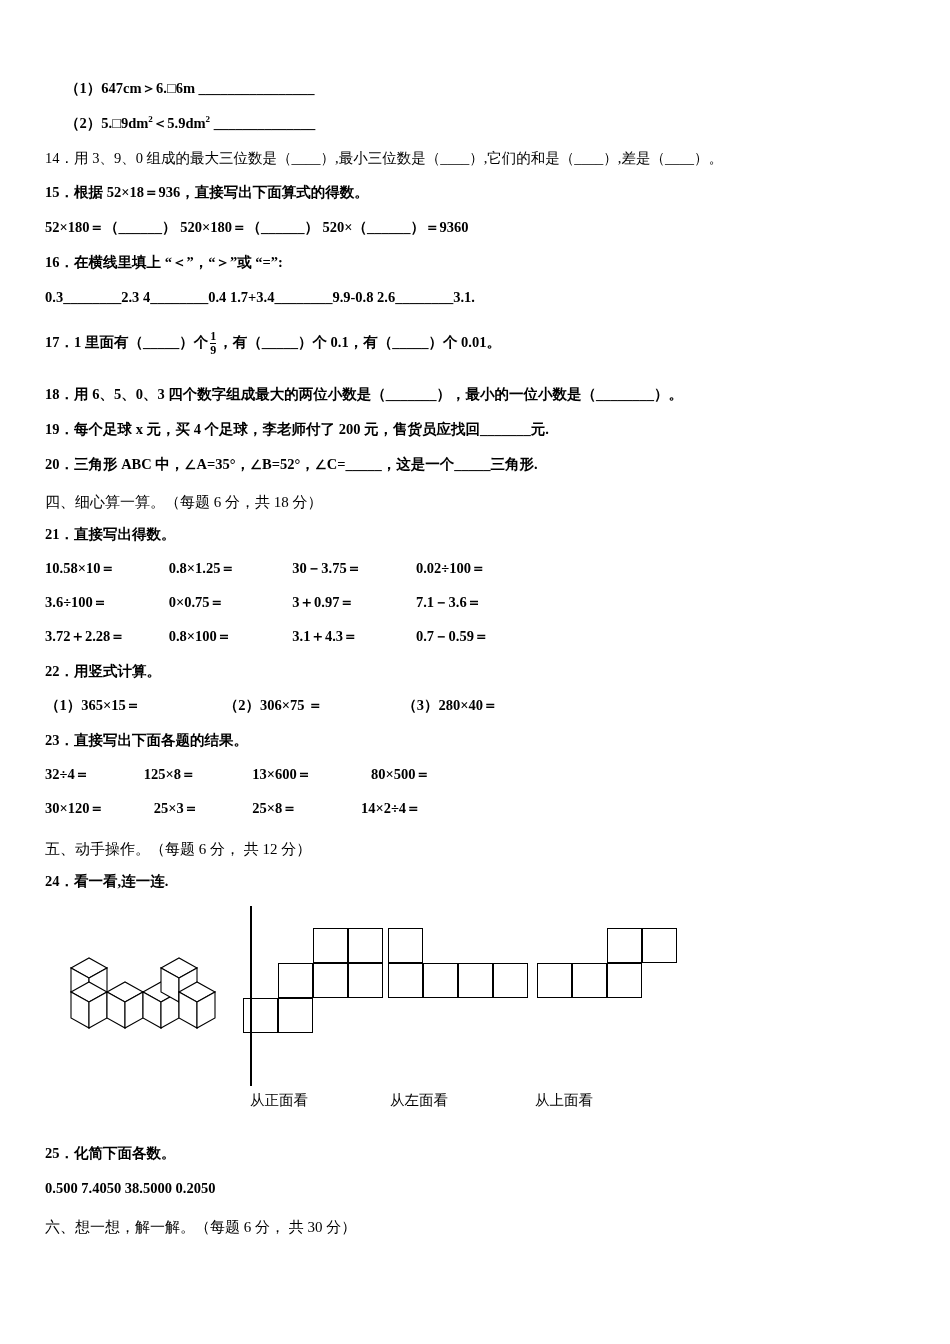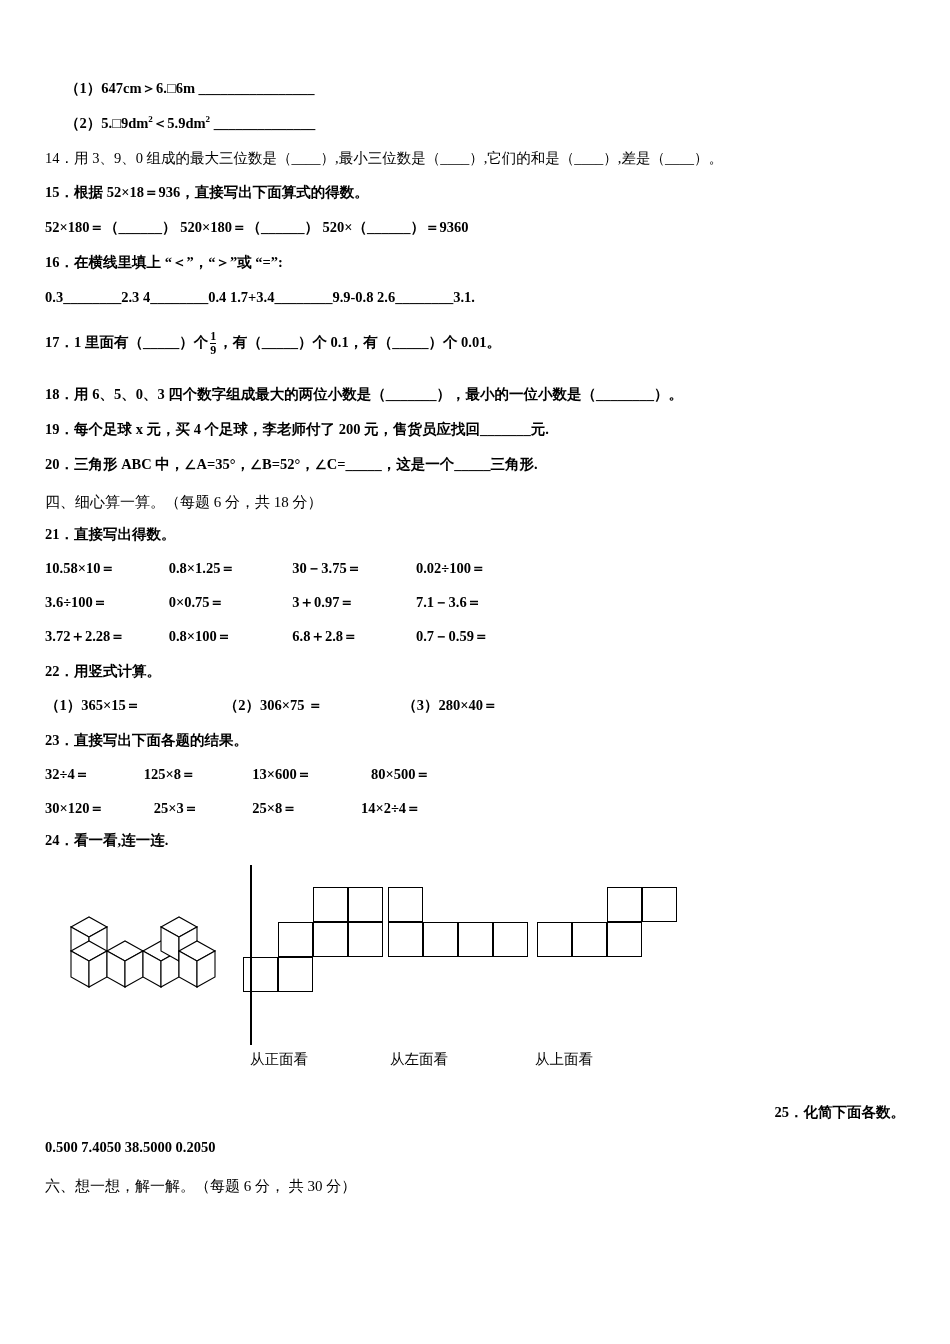--- a/index.html
+++ b/index.html
@@ -86,21 +86,21 @@
     </div>
     <div class="calc-row">
       <span class="cell" style="width:120px">3.6÷100＝</span>
       <span class="cell" style="width:120px">0×0.75＝</span>
       <span class="cell" style="width:120px">3＋0.97＝</span>
       <span class="cell" style="width:120px">7.1－3.6＝</span>
     </div>
     <div class="calc-row">
       <span class="cell" style="width:120px">3.72＋2.28＝</span>
       <span class="cell" style="width:120px">0.8×100＝</span>
-      <span class="cell" style="width:120px">6.8＋2.8＝</span>
+      <span class="cell" style="width:120px">3.1＋4.3＝</span>
       <span class="cell" style="width:120px">0.7－0.59＝</span>
     </div>
 
     <div class="row fs14" style="font-weight:bold;">22．用竖式计算。</div>
     <div class="calc-row">
       <span class="cell" style="width:175px">（1）365×15＝</span>
       <span class="cell" style="width:175px">（2）306×75 ＝</span>
       <span class="cell" style="width:175px">（3）280×40＝</span>
     </div>
 
@@ -111,20 +111,21 @@
       <span class="cell" style="width:115px">13×600＝</span>
       <span class="cell" style="width:115px">80×500＝</span>
     </div>
     <div class="calc-row" style="margin-bottom:12px;">
       <span class="cell" style="width:105px">30×120＝</span>
       <span class="cell" style="width:95px">25×3＝</span>
       <span class="cell" style="width:105px">25×8＝</span>
       <span class="cell" style="width:115px">14×2÷4＝</span>
     </div>
 
+    <div class="sec-head" style="margin-top:22px;">五、动手操作。（每题 6 分， 共 12 分）</div>
 
     <div class="row fs14" style="font-weight:bold; margin-bottom:4px;">24．看一看,连一连.</div>
 
     <div class="figure-area">
 
       <svg class="iso" width="180" height="120" viewBox="0 0 180 120">
         <g fill="#ffffff" stroke="#000000" stroke-width="1.1">
 
           <polygon points="16,22 34,12 52,22 34,32"></polygon>
 
@@ -181,19 +182,19 @@
         <div class="grid-cell" style="left:562px; top:57px;"></div>
       </div>
 
       <div class="view-labels">
         <span style="left:205px;">从正面看</span>
         <span style="left:345px;">从左面看</span>
         <span style="left:490px;">从上面看</span>
       </div>
     </div>
 
-    <div class="row fs14" style="font-weight:bold; margin-top:22px;text-align:right;">25．化简下面各数。</div>
+    <div class="row fs14" style="font-weight:bold; margin-top:22px;">25．化简下面各数。</div>
     <div class="row fs14 b">0.500   7.4050   38.5000   0.2050</div>
 
     <div class="sec-head" style="">六、想一想，解一解。（每题 6 分， 共 30 分）</div>
 
   </div>
 </div>
 
 </body></html>

